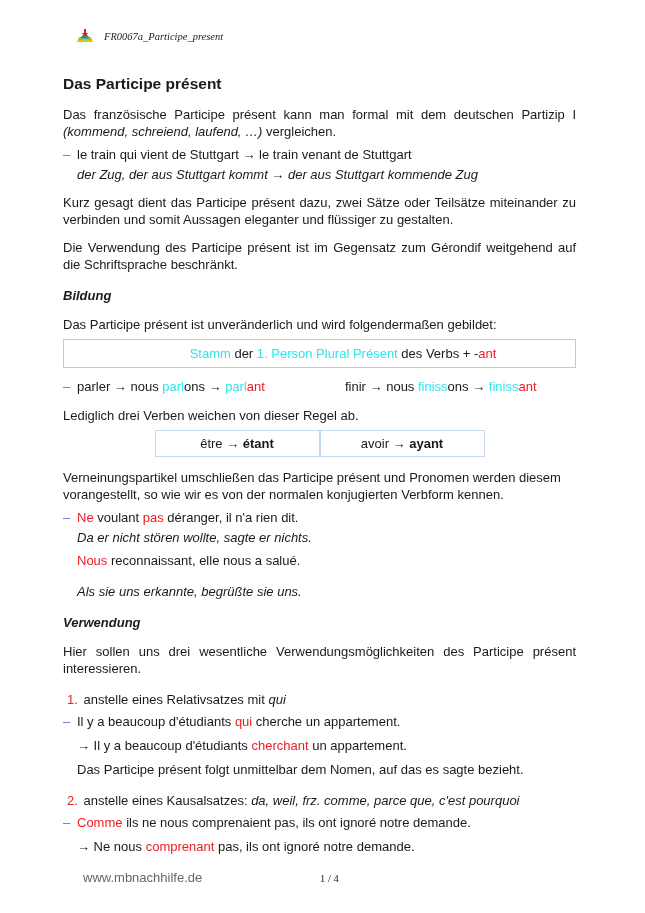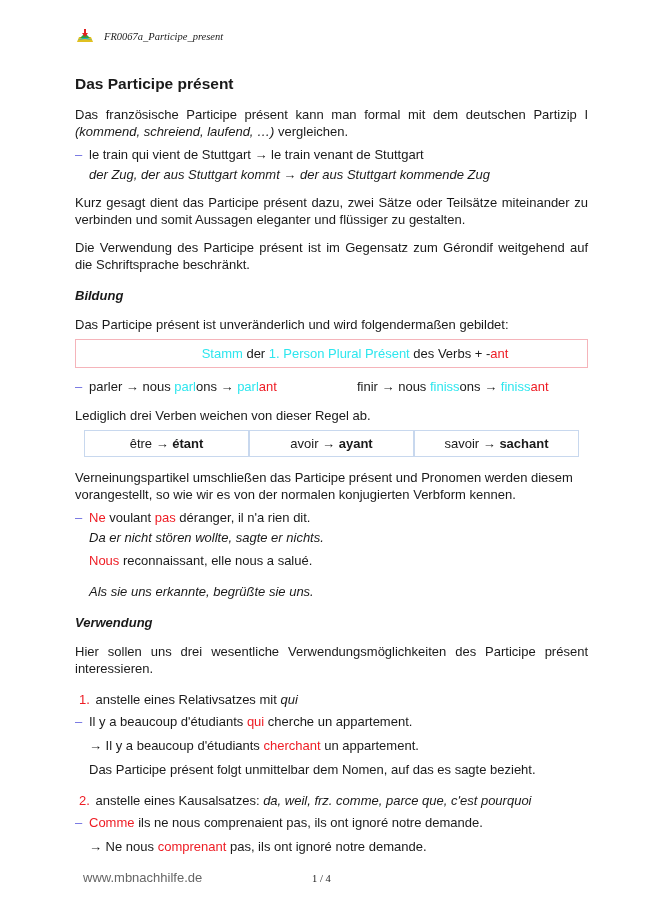--- a/index.html
+++ b/index.html
@@ -10,21 +10,21 @@
     }
     .header {
       position: absolute; left: 76px; top: 28px; height: 16px;
       display: flex; align-items: center;
     }
     .logo { width: 18px; height: 14px; margin-right: 10px; display: inline-block; }
     .doc-id {
       font-family: "Liberation Serif", "DejaVu Serif", serif;
       font-style: italic; font-size: 10.5px; color: #222;
     }
-    .content { position: absolute; left: 75px; top: 74px; width: 513px; font-size: 13px; line-height: 17px; }
+    .content { position: absolute; left: 63px; top: 74px; width: 513px; font-size: 13px; line-height: 17px; }
     h1 { font-size: 15.5px; font-weight: bold; margin: 0 0 12px 0; line-height: 20px; }
     p { margin: 0; }
     .justify { text-align: justify; }
     .para { margin-bottom: 11px; }
     .dash-row { display: flex; margin-bottom: 3px; }
     .dash { color: #6a6ae0; width: 14px; flex: 0 0 14px; }
     .indent { padding-left: 14px; }
     .it { font-style: italic; }
     .b { font-weight: bold; }
     .red { color: #ee1c24; }
@@ -40,21 +40,21 @@
     .verb-box {
       width: 163px; height: 25px; border: 1px solid #c8d8ee;
       display: flex; align-items: center; justify-content: center;
     }
     .gap-s { margin-bottom: 6px; }
     .num { color: #ee1c24; font-weight: normal; margin-left: 4px; margin-right: 2px; }
     .footer-url {
       position: absolute; left: 83px; top: 870px; font-size: 13px; color: #666;
     }
     .footer-page {
-      position: absolute; left: 312px; top: 873px;
+      position: absolute; left: 320px; top: 873px;
       font-family: "Liberation Serif", "DejaVu Serif", serif; font-size: 10.5px; color: #222;
     }
   </style>
 </head>
 <body>
 
 <div class="header">
   <span class="logo">
     <svg width="18" height="14" viewBox="0 0 18 14">
       <polygon points="1,13 17,13 15,8 3,8" fill="#e0c020"></polygon>
@@ -106,24 +106,20 @@
   <p>Lediglich drei Verben weichen von dieser Regel ab.</p>
   <div class="box-row">
     <div class="verb-box">
       <span style="white-space:pre">être → </span>
         <span class="b">étant</span>
     </div>
     <div class="verb-box">
       <span style="white-space:pre">avoir → </span>
         <span class="b">ayant</span>
     </div>
-    <div class="verb-box">
-      <span style="white-space:pre">savoir → </span>
-        <span class="b">sachant</span>
-    </div>
   </div>
 
   <p class="gap-s">Verneinungspartikel umschließen das Participe présent und Pronomen werden diesem vorangestellt, so wie wir es von der normalen konjugierten Verbform kennen.</p>
   <div class="dash-row">
     <span class="dash">–</span>
     <span><span class="red">Ne</span><span style="white-space:pre"> voulant </span><span class="red">pas</span><span> déranger, il n'a rien dit.</span></span>
   </div>
   <p class="indent it gap-s">Da er nicht stören wollte, sagte er nichts.</p>
   <p class="indent" style="margin-bottom:14px">
     <span class="red">Nous</span><span> reconnaissant, elle nous a salué.</span>

